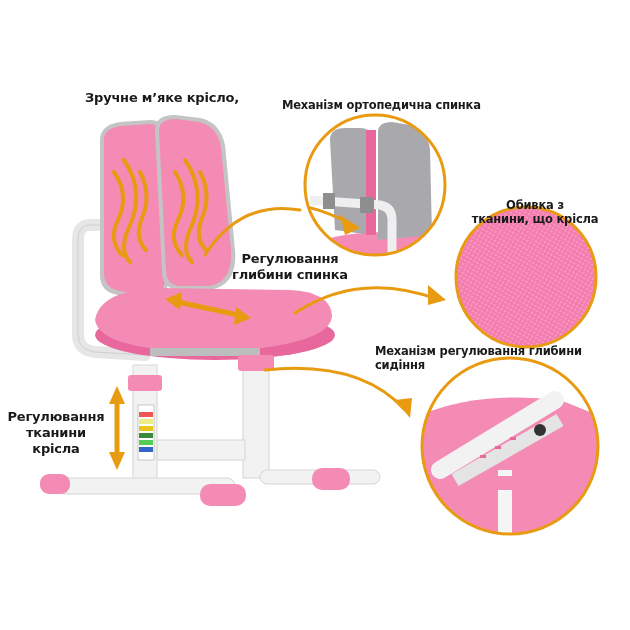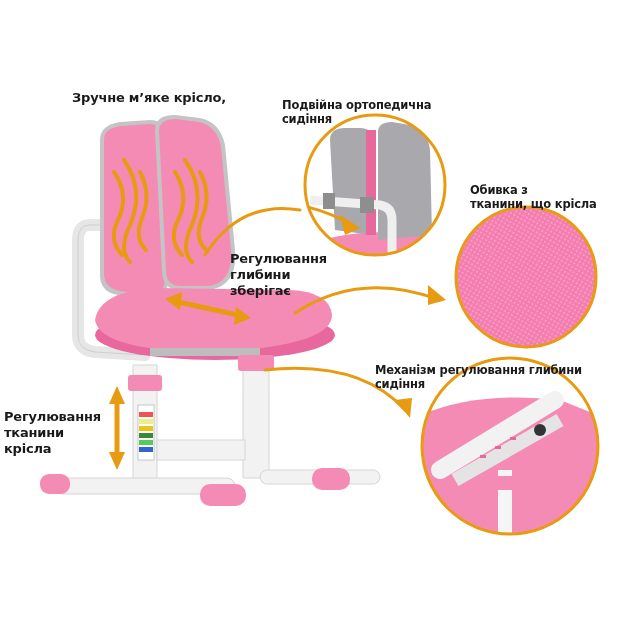--- a/index.html
+++ b/index.html
@@ -1,18 +1,18 @@
 <!DOCTYPE html>
 <html><head>
 <meta charset="utf-8">
 <style>
   html, body { margin:0; padding:0; background:#ffffff; }
   body { width:630px; height:630px; position:relative; overflow:hidden;
          font-family:"DejaVu Sans", "Liberation Sans", sans-serif; color:#1a1a1a; }
-  .label { position:absolute; font-weight:bold; font-size:13px; line-height:16px; text-align:left; letter-spacing:-0.2px; }
+  .label { position:absolute; font-weight:bold; font-size:13px; line-height:16px; text-align:center; letter-spacing:-0.2px; }
   .label.small { font-size:11.5px; line-height:14px; }
   svg.art { position:absolute; left:0; top:0; }
 </style>
 </head>
 <body>
 
 <svg class="art" width="630" height="630" viewBox="0 0 630 630">
   <defs>
     <pattern id="weave" width="4" height="4" patternUnits="userSpaceOnUse" patternTransform="rotate(30)">
       <rect width="4" height="4" fill="#F47DB0"></rect>
@@ -135,30 +135,30 @@
   <g fill="#E89A10">
     <polygon points="446,300 428,285 428,305"></polygon>
     <polygon points="410,418 395,400 412,398"></polygon>
   </g>
 </svg>
 
 <div class="label" style="left:72px; top:90px; width:180px;">
   <div>Зручне м’яке крісло,</div>
 </div>
 
-<div class="label small" style="left:282px; top:98px; width:200px; text-align:left;">Подвійна ортопедична сидіння</div>
+<div class="label small" style="left:282px; top:98px; width:200px; text-align:left;">Механізм ортопедична спинка</div>
 
-<div class="label small" style="left:470px; top:183px; width:130px;">
+<div class="label small" style="left:470px; top:198px; width:130px;">
   <div>Обивка з</div>
   <div>тканини, що крісла</div>
 </div>
 
 <div class="label" style="left:230px; top:251px; width:120px;">
   <div>Регулювання</div>
-  <div>глибини зберігає</div>
+  <div>глибини спинка</div>
 </div>
 
-<div class="label small" style="left:375px; top:363px; width:245px; text-align:left;">Механізм регулювання глибини сидіння</div>
+<div class="label small" style="left:375px; top:344px; width:245px; text-align:left;">Механізм регулювання глибини сидіння</div>
 
 <div class="label" style="left:4px; top:409px; width:104px;">
   <div>Регулювання</div>
   <div>тканини крісла</div>
 </div>
 
 </body></html>

